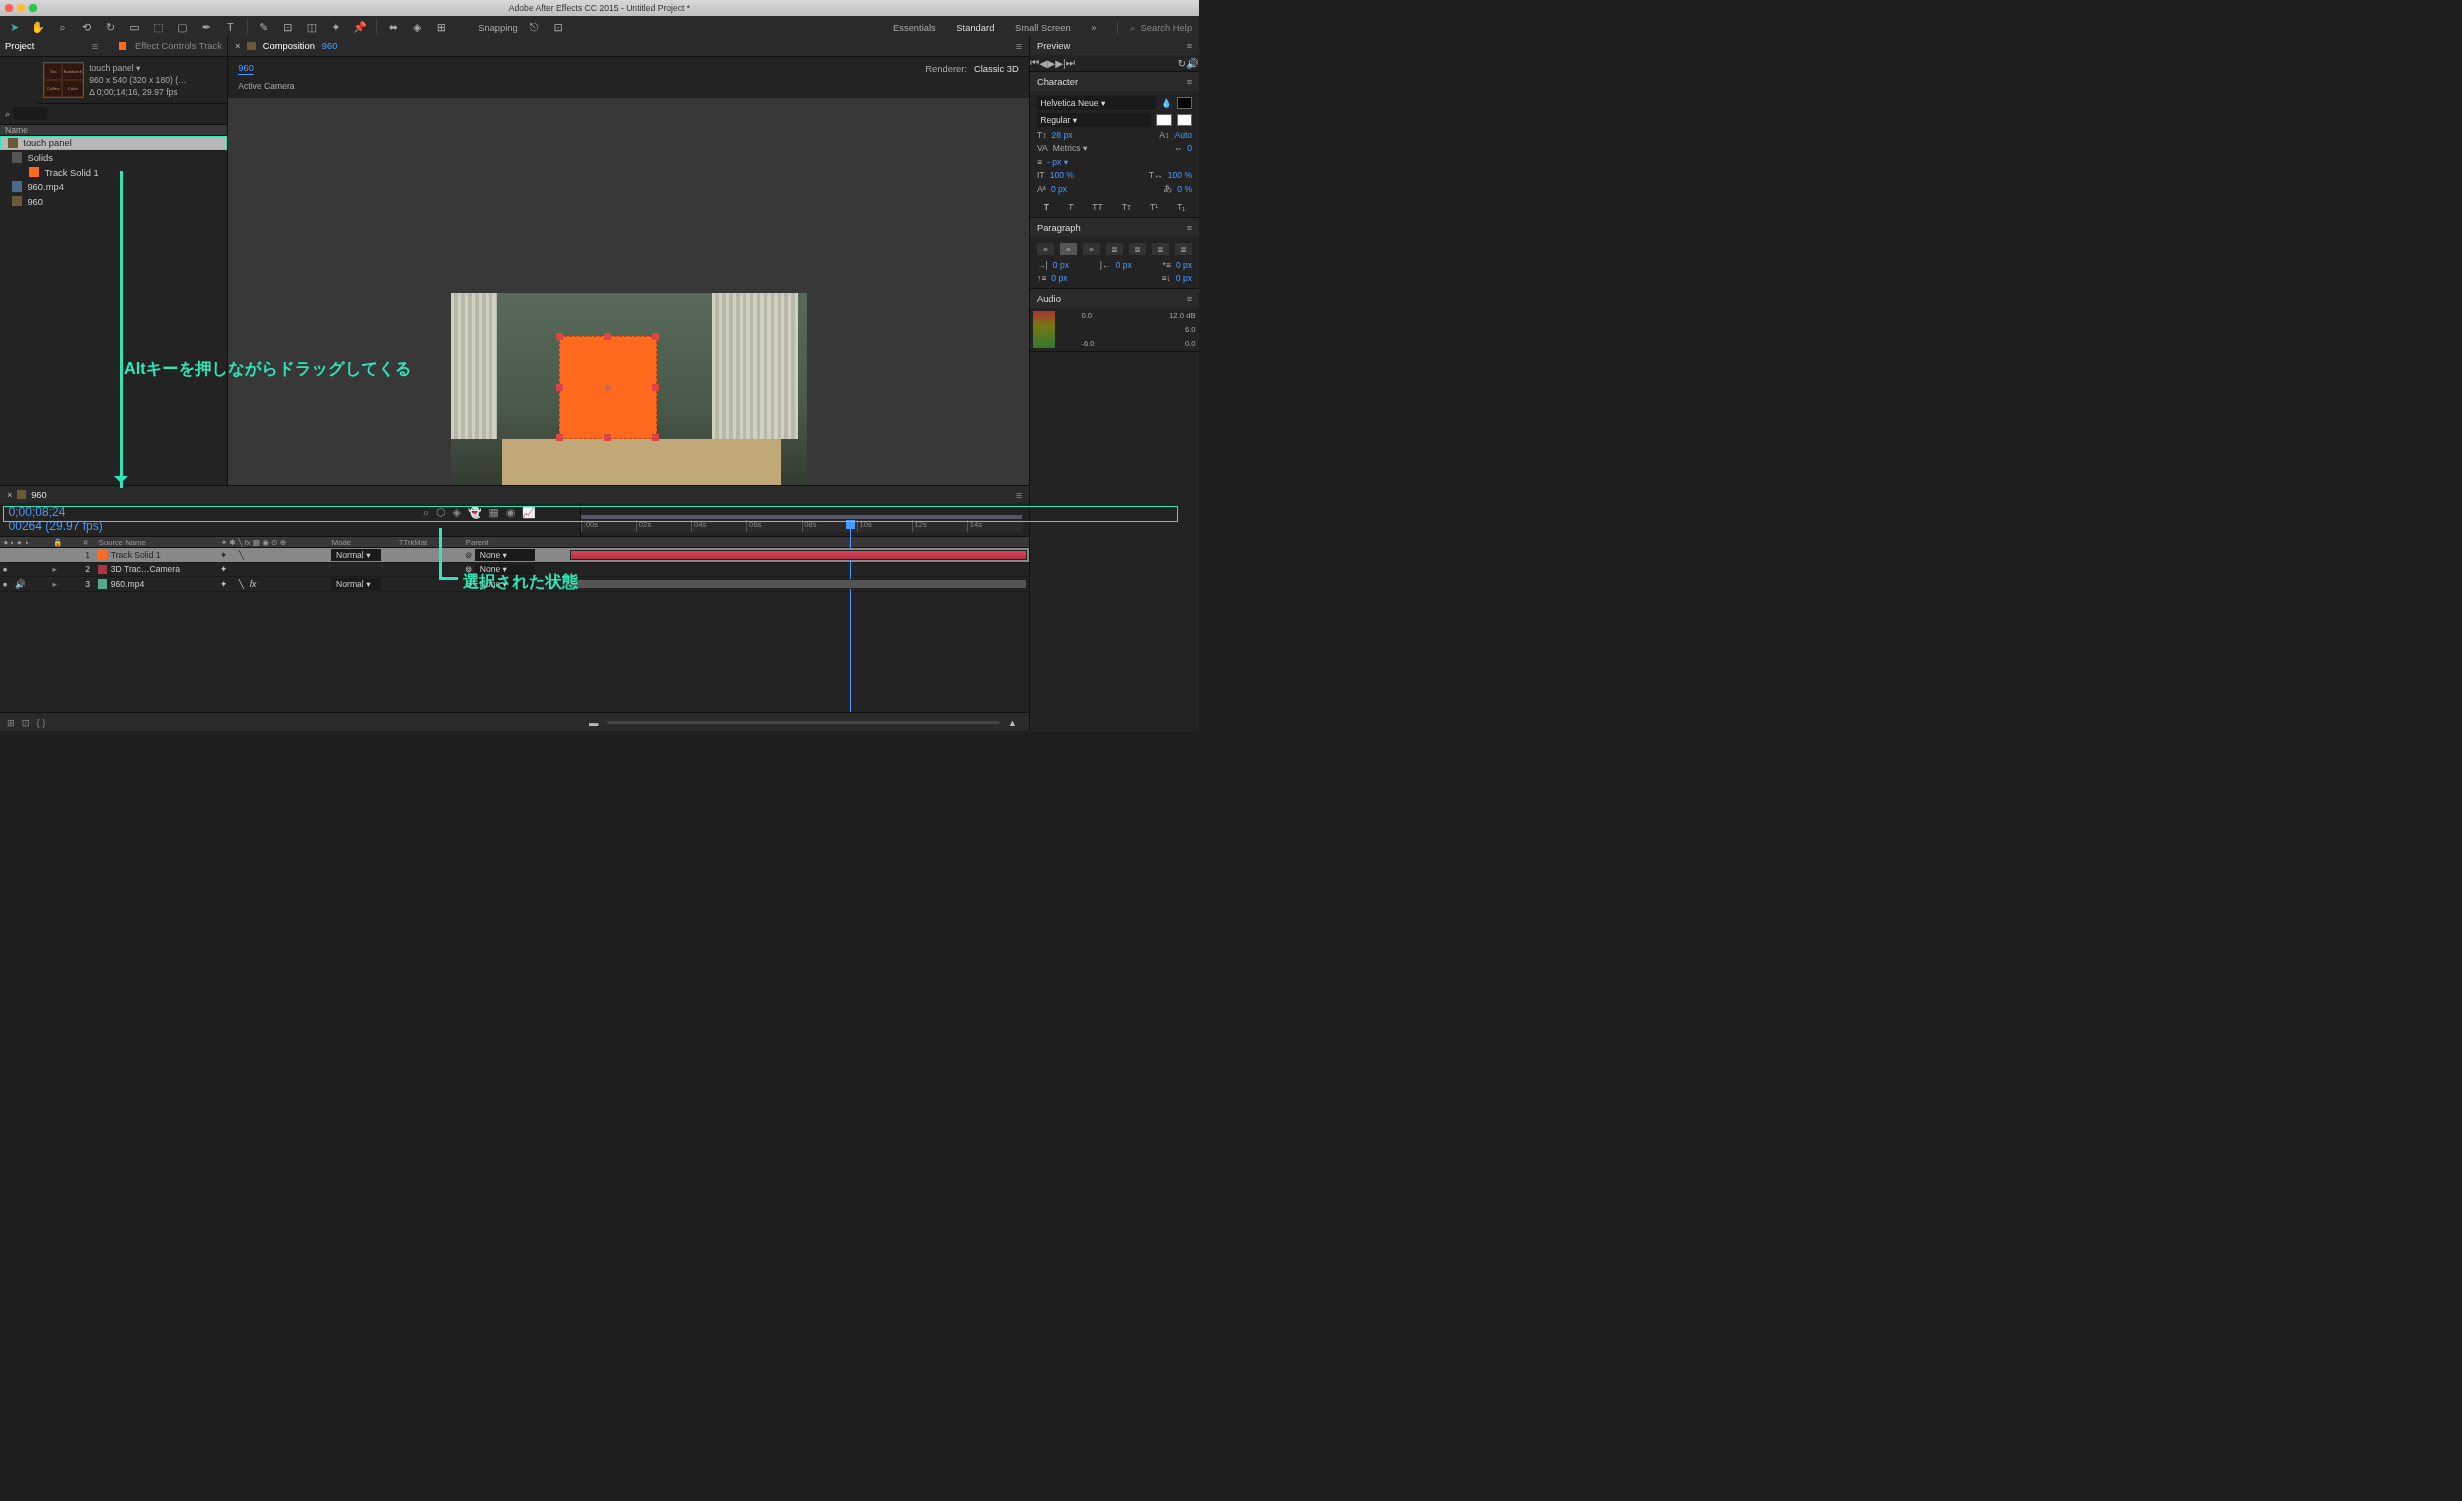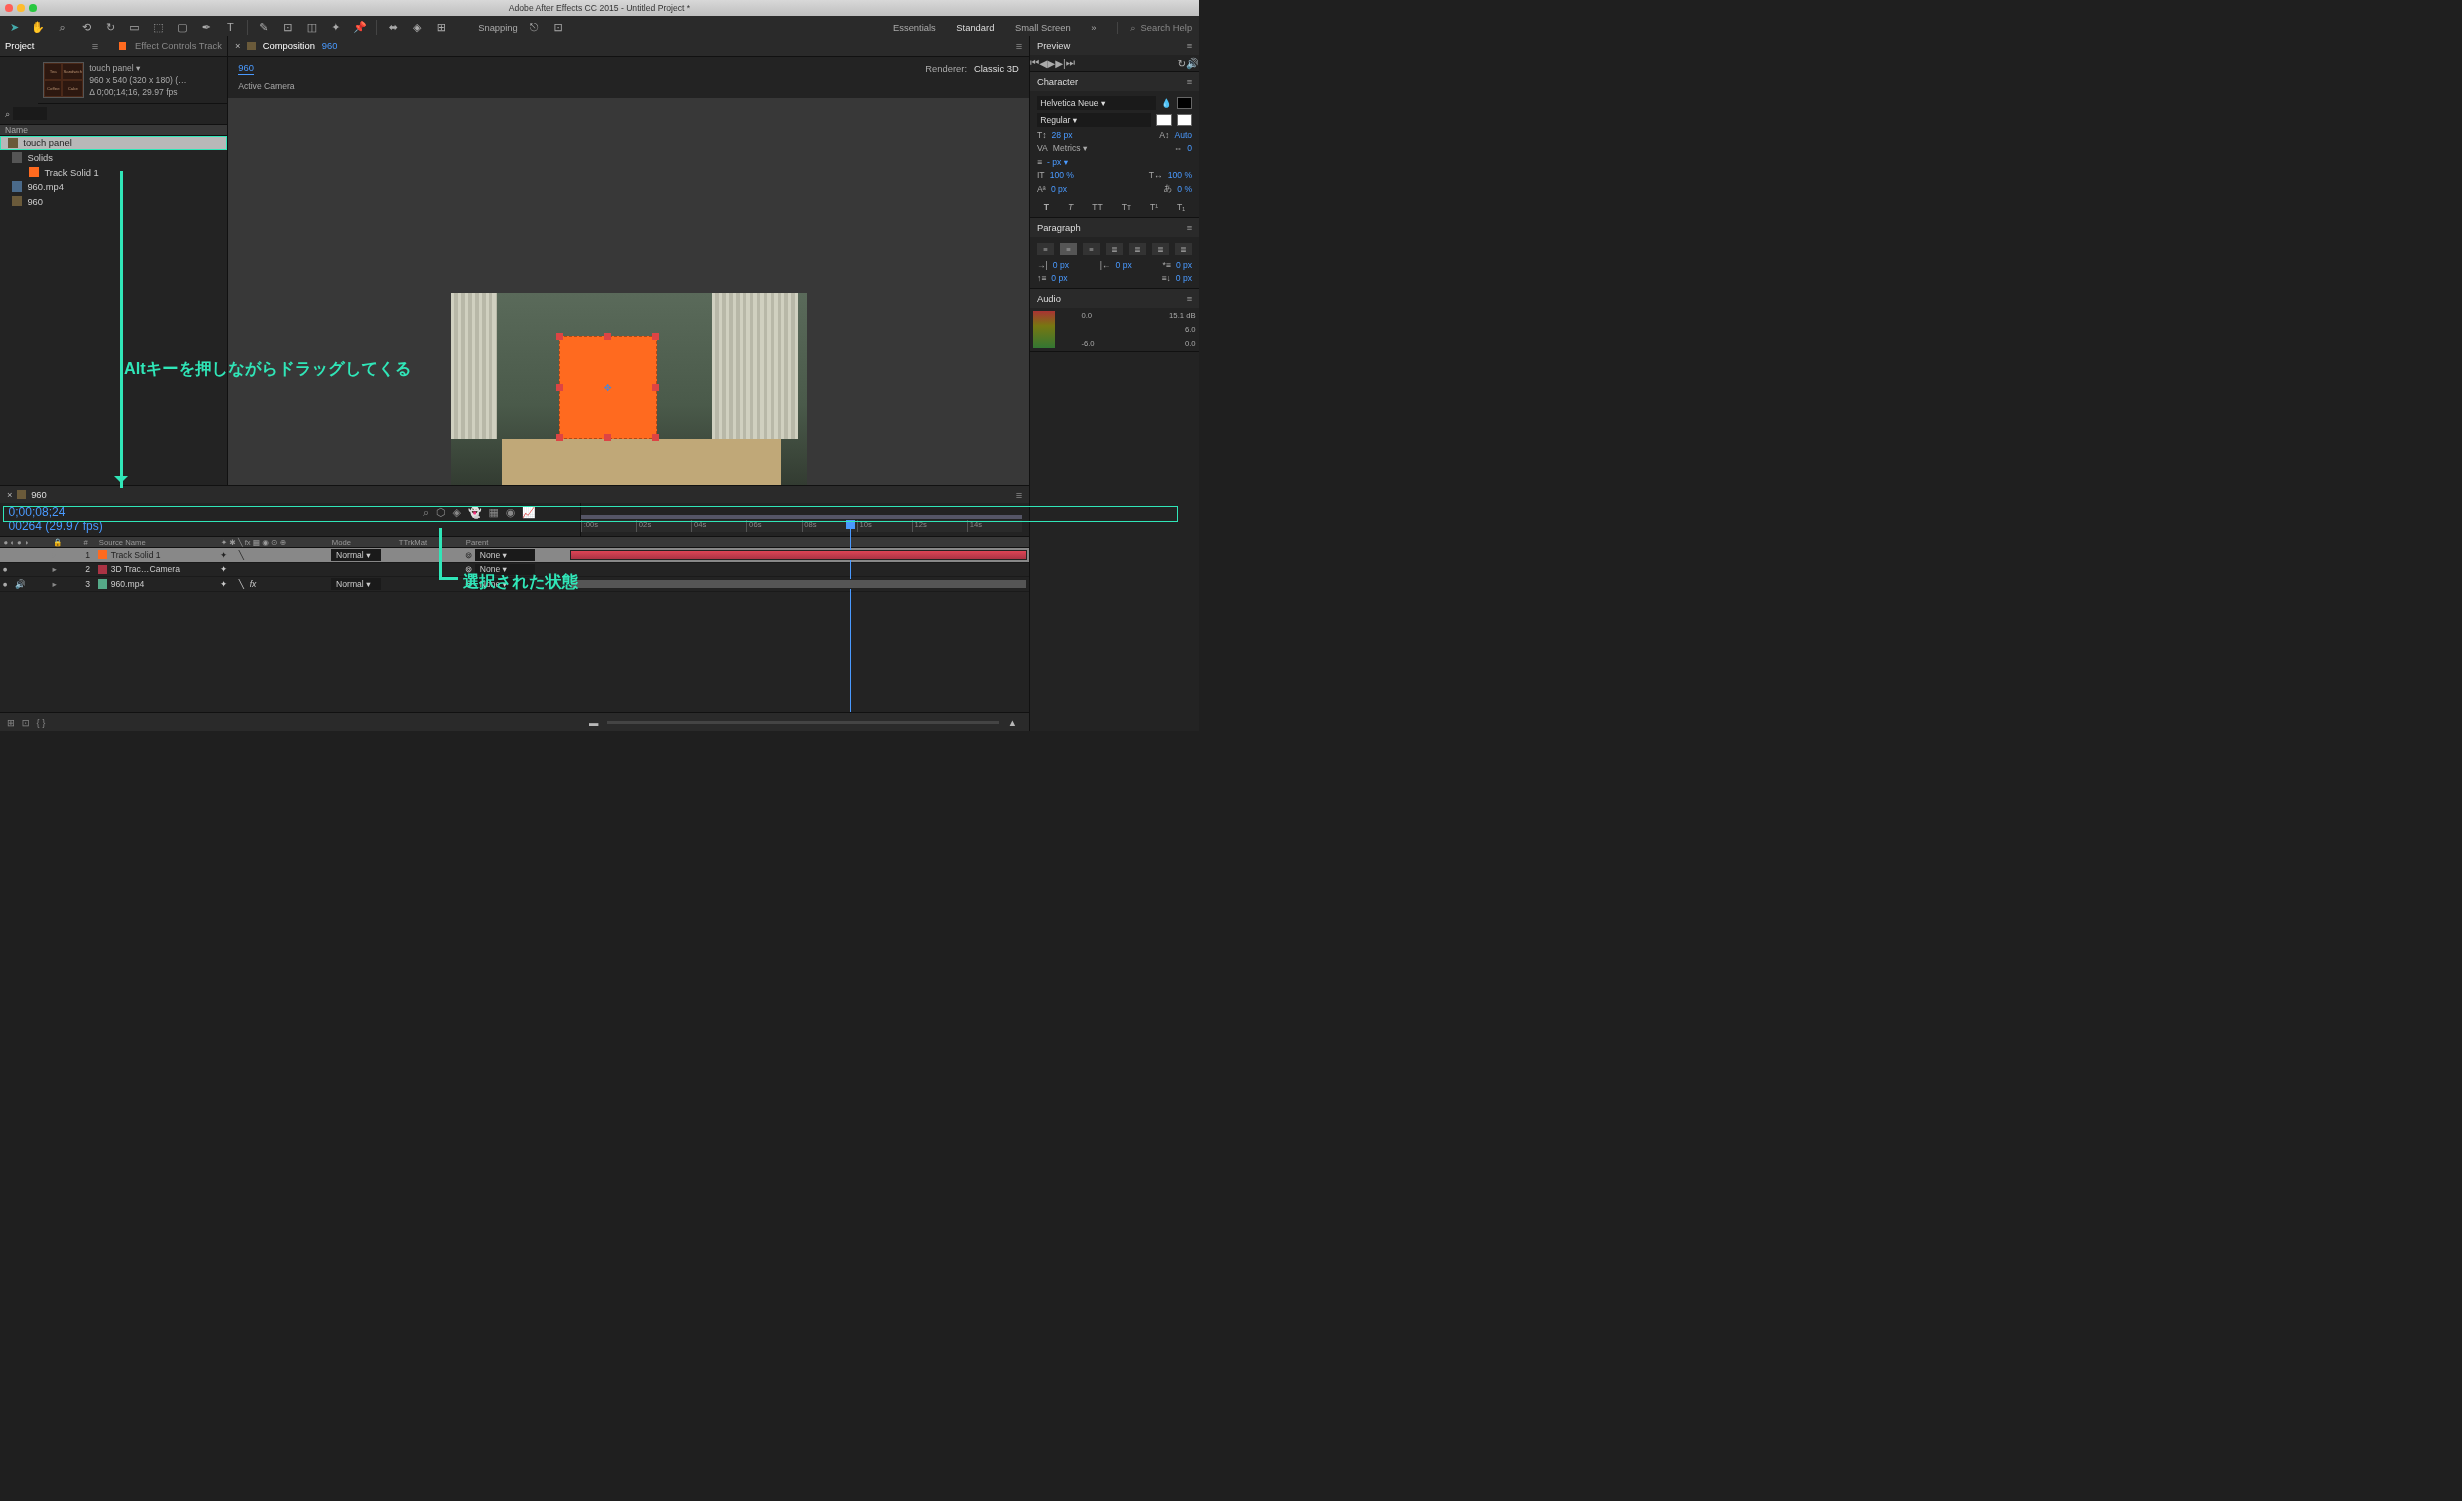--- a/index.html
+++ b/index.html
@@ -534,21 +534,21 @@
           <span class="mnu">≡</span>
         </div>
       <div class="r-body audio-meter">
         <div class="meter"></div>
         <div style="font-size:7.7px;display:flex;flex-direction:column;justify-content:space-between">
           <span>0.0</span>
           <span>-6.0</span>
         </div>
         <div style="flex:1"></div>
         <div style="font-size:7.7px;display:flex;flex-direction:column;justify-content:space-between;text-align:right">
-          <span>15.1 dB</span>
+          <span>12.0 dB</span>
           <span>6.0</span>
           <span>0.0</span>
         </div>
       </div>
     </div>
   </div>
 </div>
 
 <div class="anno1">Altキーを押しながらドラッグしてくる</div>
 <div class="arrow1"></div>

